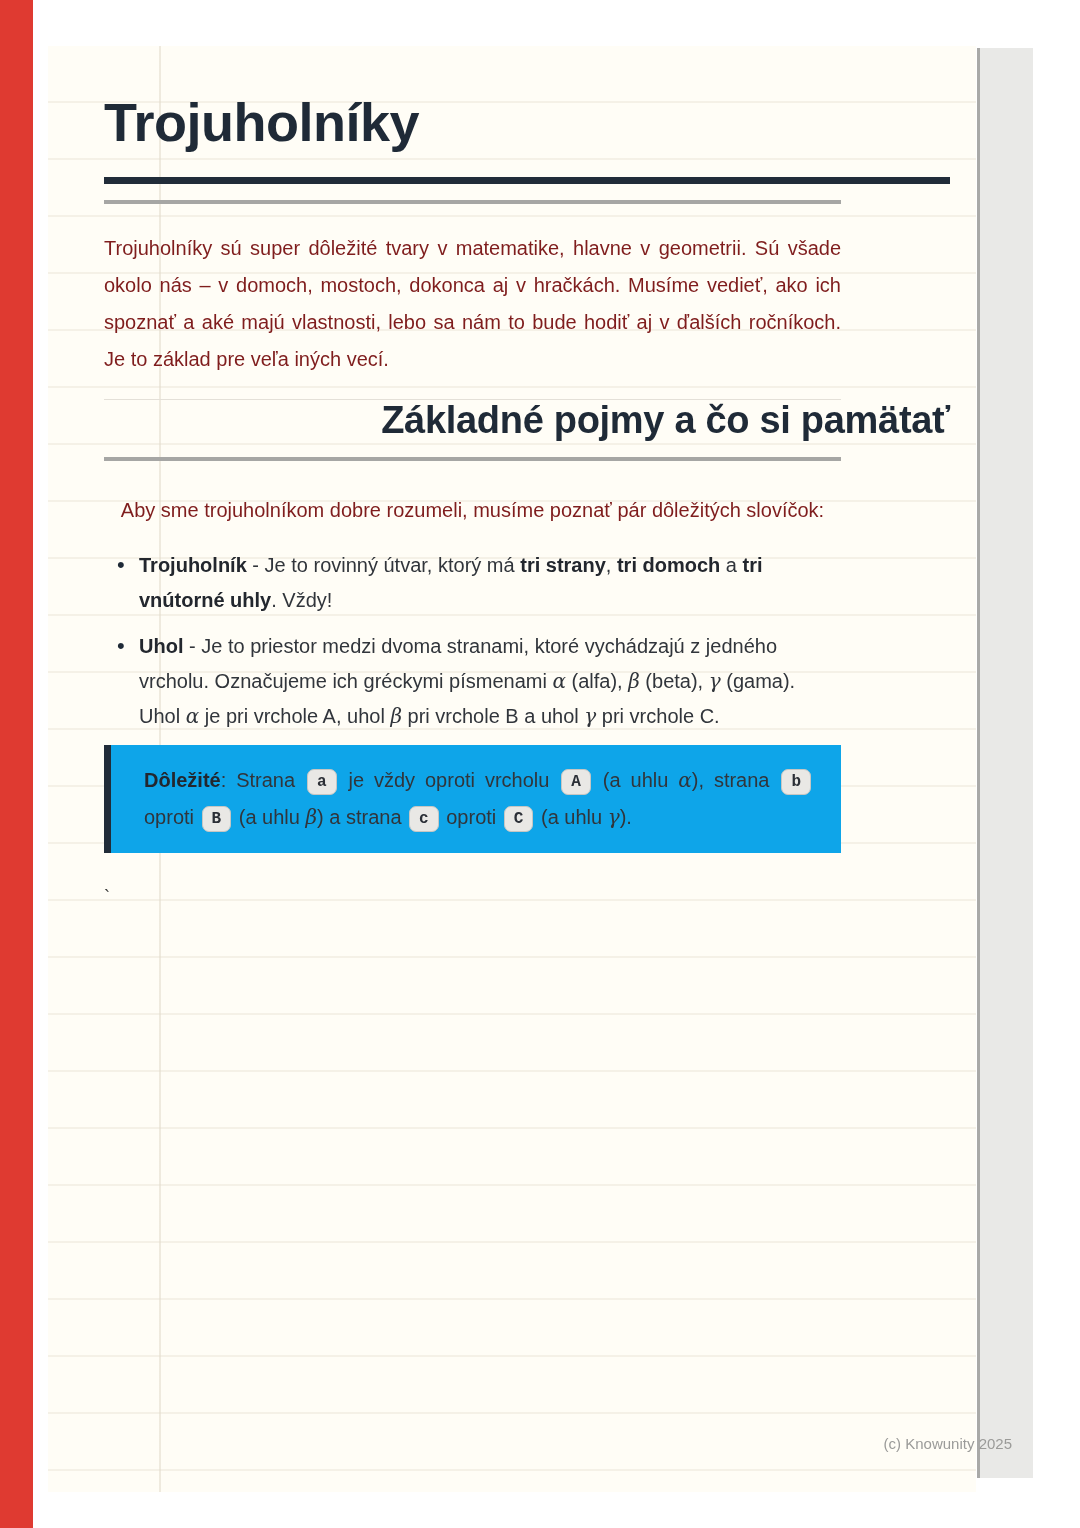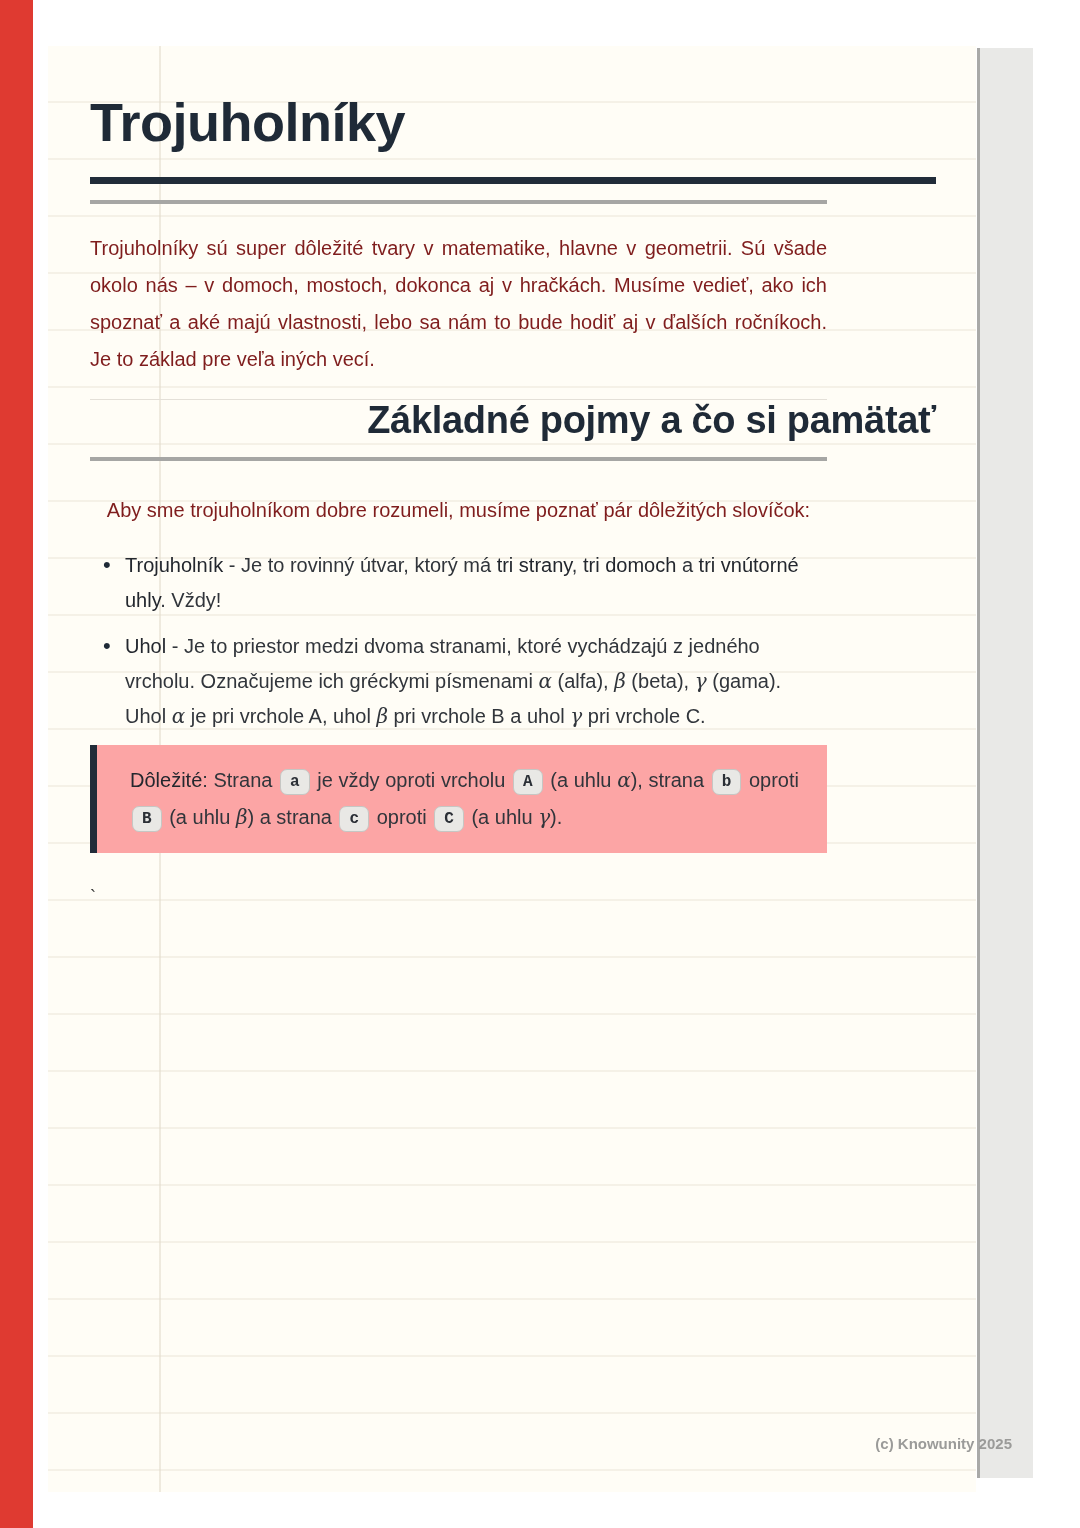--- a/index.html
+++ b/index.html
@@ -33,21 +33,21 @@
   .scrollbar-track {
     position: absolute; left: 977px; top: 48px;
     width: 56px; height: 1430px;
     background: #e9e9e7;
     border-left: 3px solid #a9a9a7;
     box-sizing: border-box;
     z-index: 1;
   }
 
   .content {
-    position: absolute; left: 90px; top: 94px;
+    position: absolute; left: 104px; top: 94px;
     width: 846px;
     color: #31353b;
     z-index: 2;
   }
 
   h1.doc-title {
     margin: 0; padding: 0;
     font-size: 54px; line-height: 1.05;
     font-weight: 800; letter-spacing: -0.5px;
     color: #1f2a37;
@@ -100,21 +100,21 @@
     position: relative;
     font-size: 20px; line-height: 35px;
     margin-bottom: 11px;
     color: #31353b;
   }
   ul.term-list li::before {
     content: "\2022";
     position: absolute; left: -22px; top: -1px;
     font-size: 22px; color: #1f2a37;
   }
-  strong { font-weight: 400; color: #23272e; }
+  strong { font-weight: 700; color: #23272e; }
 
   code.badge {
     display: inline-block;
     font-family: "Liberation Mono", monospace;
     font-weight: 700;
     font-size: 16px; line-height: 24px;
     color: #2b2f36;
     background: #e9e8e5;
     border: 1.5px solid #c6c6c3;
     border-radius: 7px;
@@ -125,21 +125,21 @@
   em.greek {
     font-family: "DejaVu Serif", serif;
     font-style: italic;
     font-size: 20px;
   }
 
   .callout {
     margin-top: 4px;
     width: 737px;
     box-sizing: border-box;
-    background: #fca5a5;
+    background: #0ea5e9;
     padding: 17px 28px 17px 0;
     display: flex;
   }
   .callout-accent {
     flex: 0 0 7px;
     margin: -17px 0 -17px 0;
     background: #212c39;
   }
   .callout-text {
     margin-left: 33px;
@@ -153,21 +153,20 @@
     font-size: 18px;
     color: #3a3a3a;
   }
 
   .watermark {
     position: absolute;
     top: 1435px; right: 68px;
     font-size: 15px;
     color: #9b9b99;
     z-index: 3;
-    font-weight: bold;
   }
 </style>
 </head>
 <body>
 
 <div class="accent-bar"></div>
 
 <div class="page">
 </div>
 

